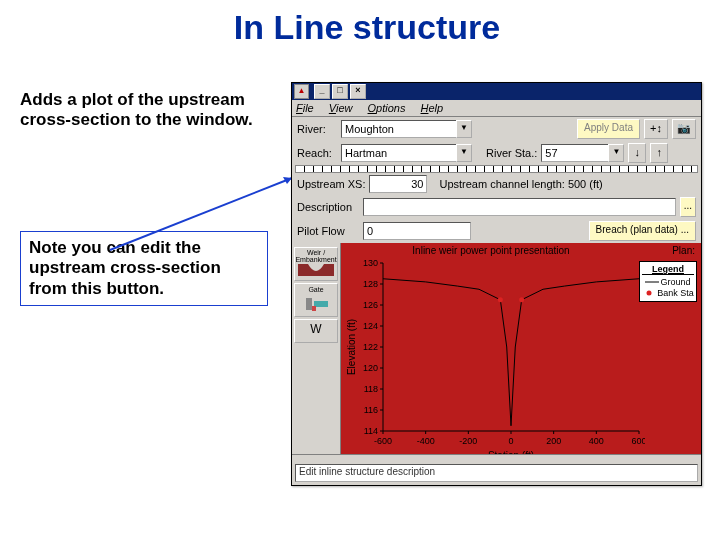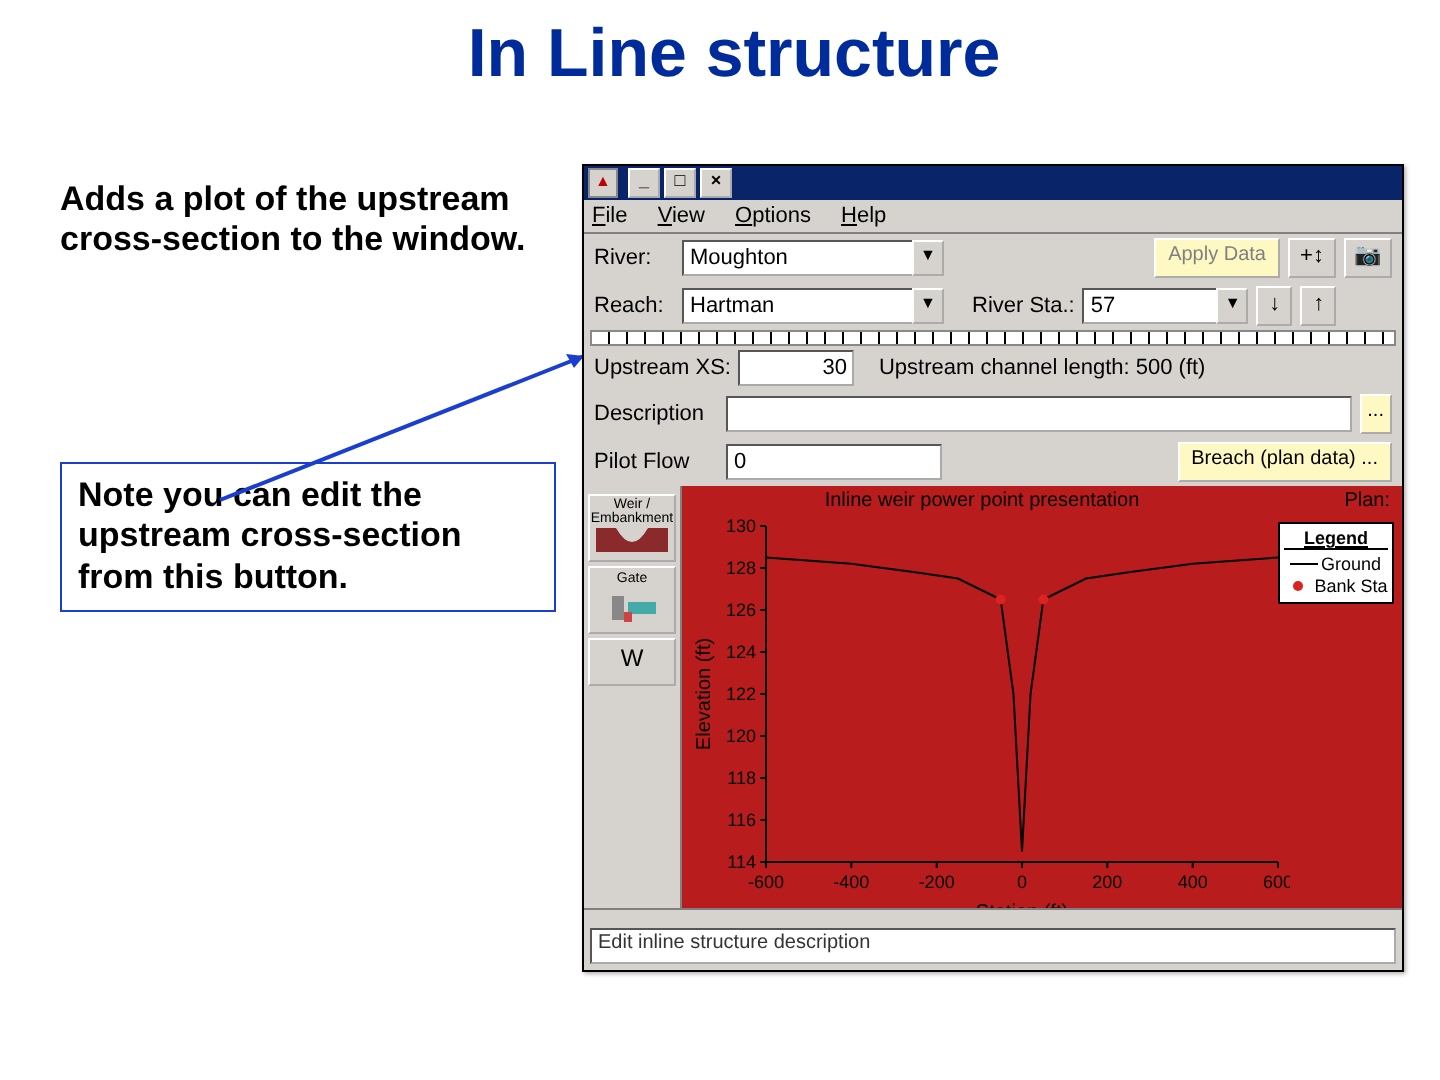--- a/index.html
+++ b/index.html
@@ -14,21 +14,21 @@
   .slide-title {
     text-align: center;
     font-size: 34px;
     font-weight: bold;
     color: #002b9b;
     margin: 8px 0 12px 0;
     padding-left: 14px;
   }
   .left-col {
     position: absolute;
-    left: 30px;
+    left: 20px;
     top: 90px;
     width: 250px;
   }
   .para {
     font-size: 17px;
     font-weight: bold;
     color: #000;
     line-height: 1.2;
     margin: 0 0 10px 0;
   }
@@ -87,20 +87,21 @@
     font-size: 9px;
     text-align: center;
     line-height: 11px;
     color: #000;
     font-family: sans-serif;
   }
   .menubar {
     font-size: 11px;
     padding: 2px 4px;
     border-bottom: 1px solid #808080;
+    font-style: italic;
   }
   .menubar span {
     margin-right: 12px;
     cursor: default;
   }
   .menubar span u { text-decoration: underline; }
   .form-row {
     display: flex;
     align-items: center;
     font-size: 11px;

